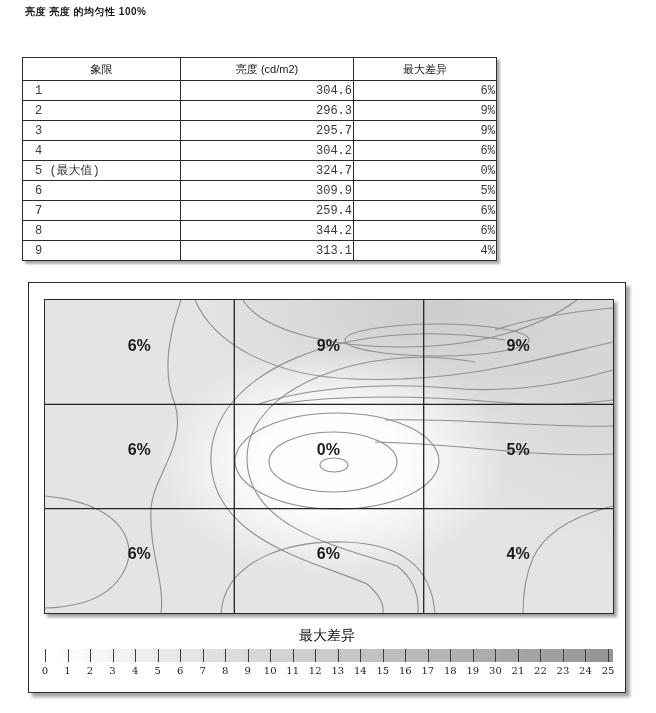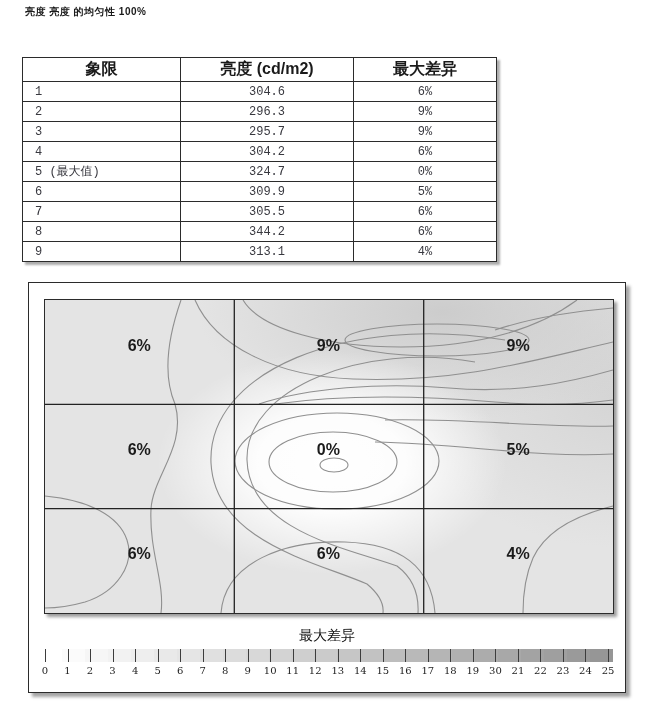--- a/index.html
+++ b/index.html
@@ -6,24 +6,24 @@
   .page{position:relative;width:656px;height:713px;background:#ffffff;overflow:hidden;
         font-family:"Liberation Sans",sans-serif;color:#1a1a1a;}
 
   
   .title{position:absolute;left:25px;top:5px;font-size:10px;font-weight:bold;letter-spacing:.5px;white-space:pre;}
 
   
   table.uniformity{position:absolute;left:22px;top:57px;width:474px;border-collapse:collapse;
         background:#fff;box-shadow:3px 3px 2px #adadad;table-layout:fixed;}
   table.uniformity th,table.uniformity td{border:1px solid #2b2b2b;overflow:hidden;white-space:nowrap;}
-  table.uniformity th{font-size:16px;font-weight:bold;height:20px;}
+  table.uniformity th{font-size:11px;font-weight:normal;height:20px;}
   table.uniformity td{font-family:"Liberation Mono",monospace;font-size:12px;height:17px;color:#38383f;}
   td.cell-quadrant{text-align:left;padding-left:12px;}
-  td.cell-luminance,td.cell-maxdiff{text-align:center;}
+  td.cell-luminance,td.cell-maxdiff{text-align:right;}
 
   
   .map-box{position:absolute;left:28px;top:282px;width:596px;height:409px;background:#fff;
         border:1px solid #2b2b2b;box-shadow:4px 4px 3px #a5a5a5;}
 
   
   .plot{position:absolute;left:15px;top:16px;width:568px;height:313px;border:1px solid #2b2b2b;
         box-shadow:3px 3px 3px #9c9c9c;
         background-color:#e4e4e4;
         background-image:
@@ -95,21 +95,21 @@
           <td class="cell-luminance">324.7</td>
           <td class="cell-maxdiff">0%</td>
         </tr>
         <tr>
           <td class="cell-quadrant">6</td>
           <td class="cell-luminance">309.9</td>
           <td class="cell-maxdiff">5%</td>
         </tr>
         <tr>
           <td class="cell-quadrant">7</td>
-          <td class="cell-luminance">305.5</td>
+          <td class="cell-luminance">259.4</td>
           <td class="cell-maxdiff">6%</td>
         </tr>
         <tr>
           <td class="cell-quadrant">8</td>
           <td class="cell-luminance">344.2</td>
           <td class="cell-maxdiff">6%</td>
         </tr>
         <tr>
           <td class="cell-quadrant">9</td>
           <td class="cell-luminance">313.1</td>

